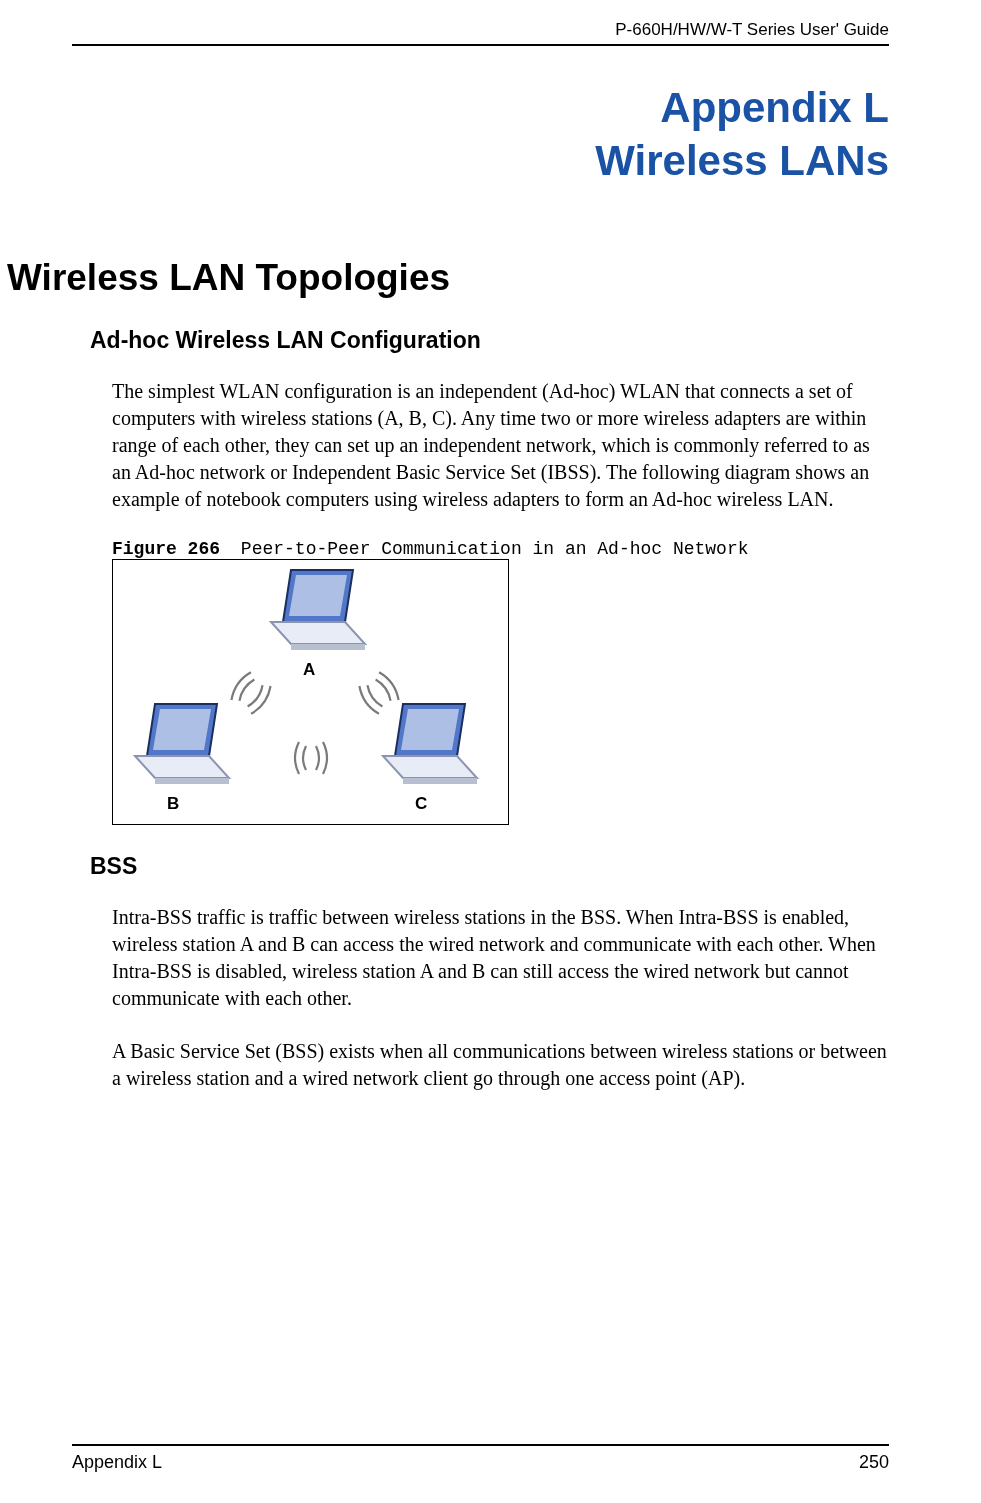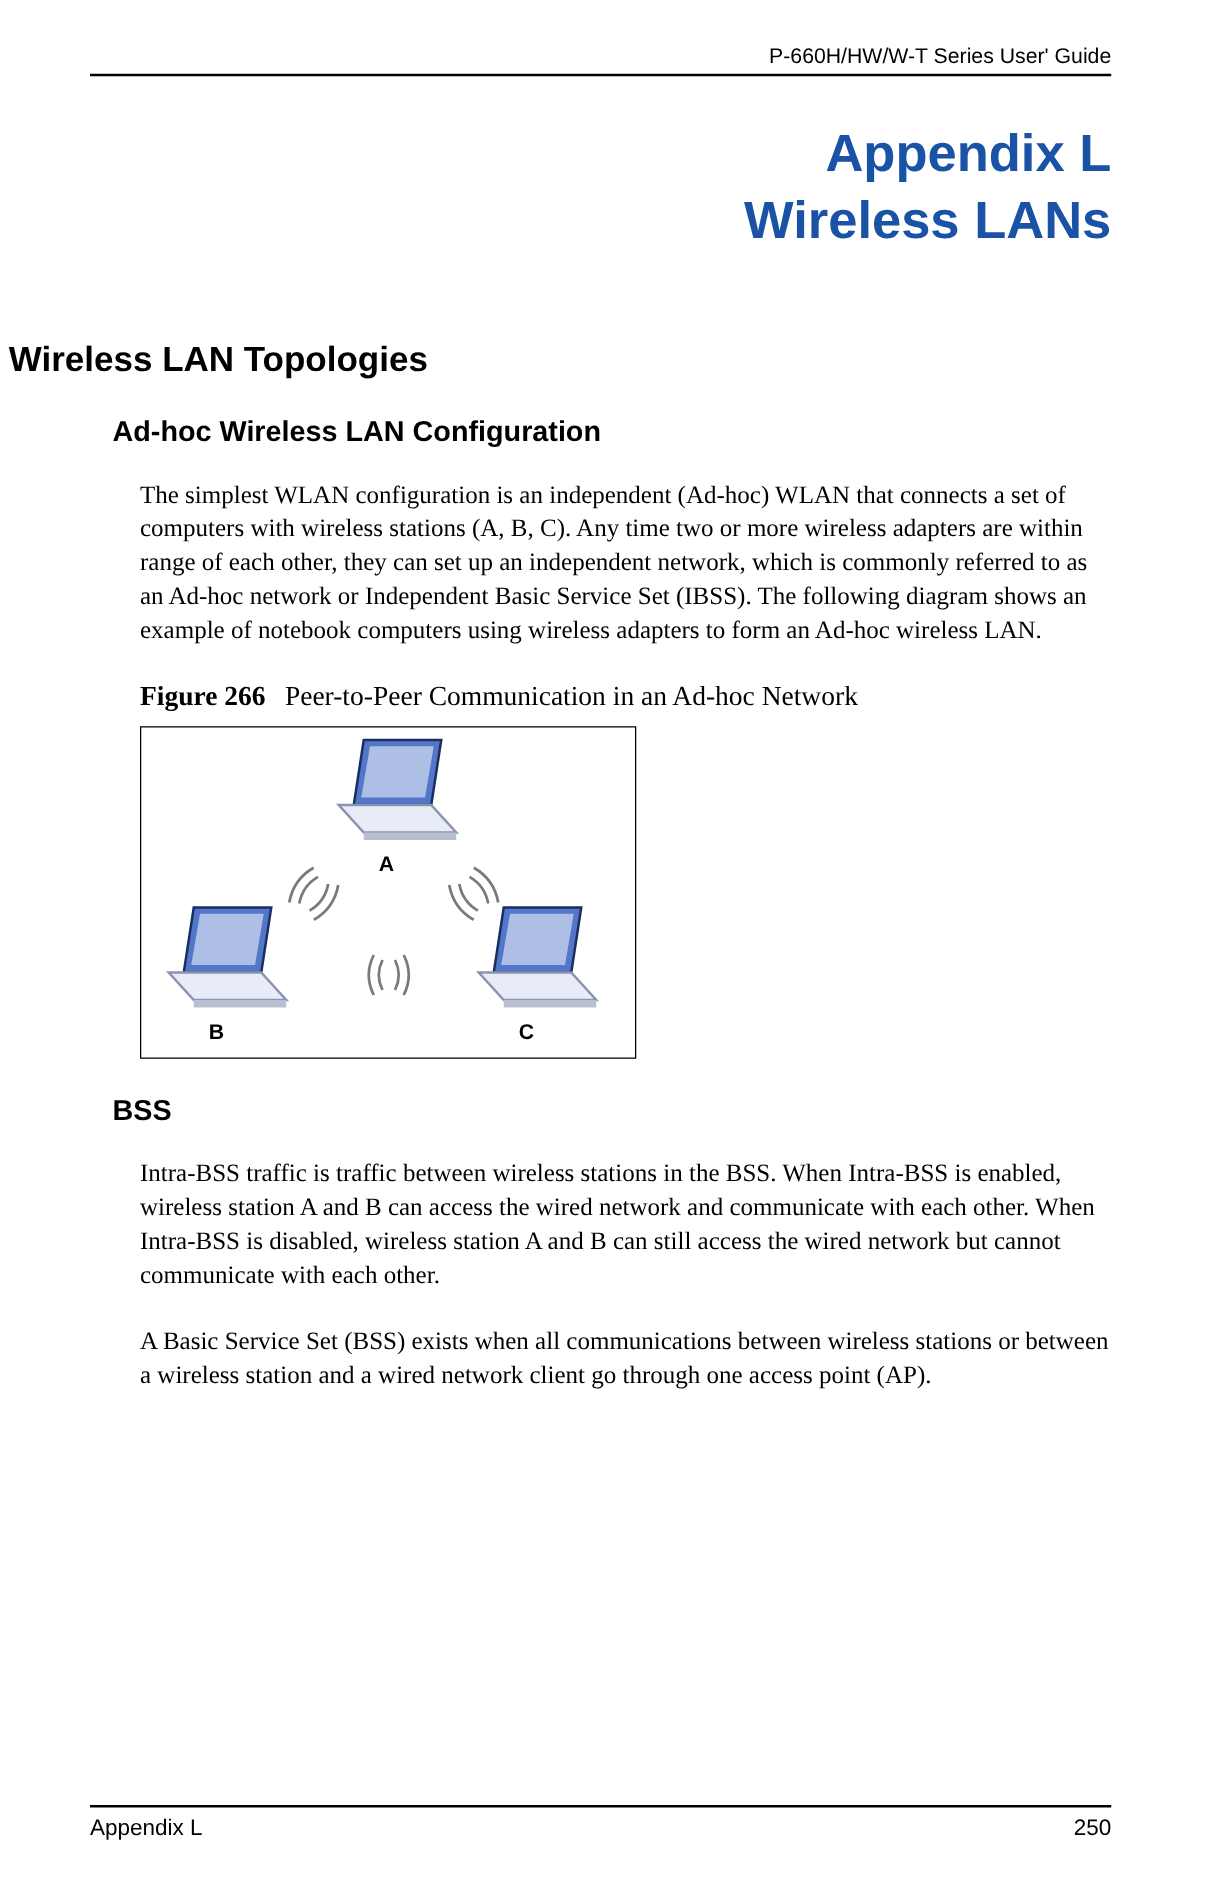--- a/index.html
+++ b/index.html
@@ -8,21 +8,21 @@
     padding: 0;
     background: #fff;
     font-family: "Times New Roman", Times, serif;
     color: #000;
   }
   .page {
     width: 961px;
     height: 1503px;
     position: relative;
     box-sizing: border-box;
-    padding: 31px 72px 30px 72px;
+    padding: 16px 72px 30px 72px;
   }
   .top-rule-area {
     position: relative;
     padding-top: 4px;
   }
   .header-line {
     font-family: Arial, Helvetica, sans-serif;
     font-size: 17px;
     text-align: right;
     padding-bottom: 4px;
@@ -38,45 +38,45 @@
     font-family: Arial, Helvetica, sans-serif;
     font-weight: bold;
     font-size: 42px;
     line-height: 1.25;
     margin-top: 36px;
     margin-bottom: 70px;
   }
   .h1 {
     font-family: Arial, Helvetica, sans-serif;
     font-weight: bold;
-    font-size: 28px;
+    font-size: 37px;
     margin-left: -65px;
     margin-bottom: 28px;
   }
   .body-text {
     font-family: "Times New Roman", Times, serif;
     font-size: 20px;
     line-height: 1.35;
     margin-left: 40px;
     margin-right: 0;
     margin-bottom: 26px;
   }
   .h2 {
     font-family: Arial, Helvetica, sans-serif;
     font-weight: bold;
     font-size: 23px;
     margin-left: 18px;
     margin-bottom: 24px;
     margin-top: 10px;
   }
   .fig-caption {
-    font-family: Liberation Serif, serif;
-    font-size: 22px;
+    font-family: Liberation Mono, monospace;
+    font-size: 18px;
     margin-left: 40px;
-    margin-bottom: 11px;
+    margin-bottom: 0;
     margin-top: 8px;
   }
   .fig-caption .figlabel {
     font-weight: bold;
     margin-right: 10px;
   }
   .figure-box {
     border: 1px solid #000;
     width: 397px;
     height: 266px;

